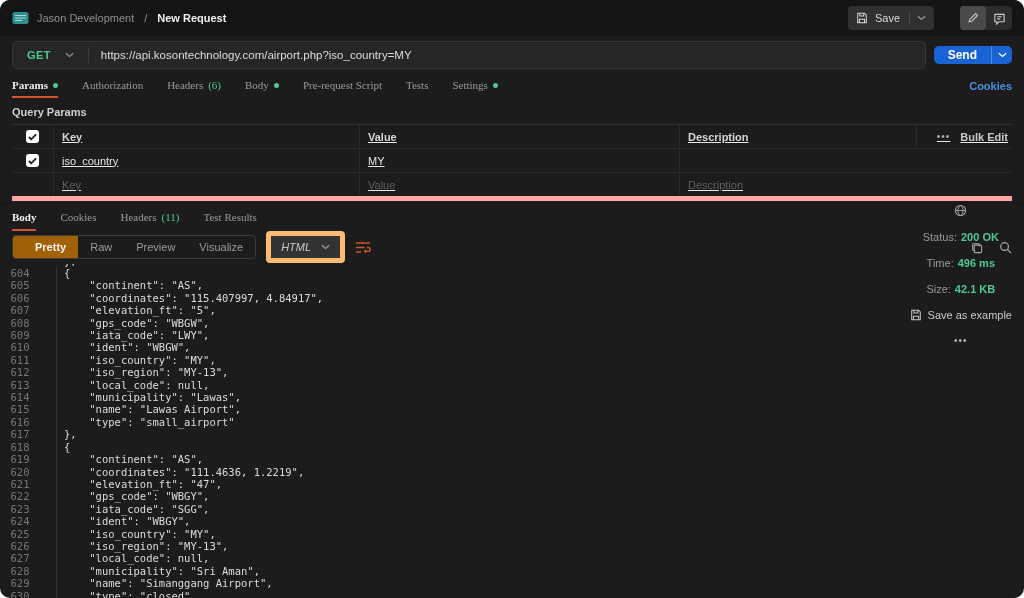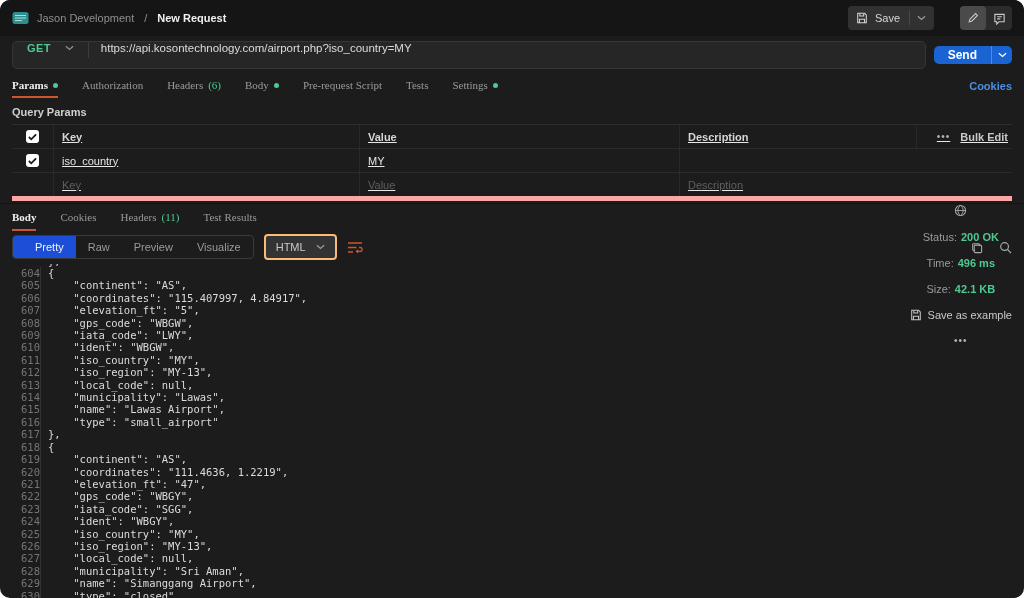--- a/index.html
+++ b/index.html
@@ -15,21 +15,21 @@
   .crumb-req{color:#f0f0f0;font-size:11px;font-weight:700;}
   .topbar-right{display:flex;align-items:center;gap:26px;text-align:center;}
   .save-btn{display:flex;align-items:center;gap:7px;background:#313131;border-radius:4px;height:24px;padding:0 8px;color:#d8d8d8;font-size:11px;cursor:pointer;}
   .save-btn .vdiv{width:1px;height:14px;background:#4a4a4a;margin-left:2px;}
   .icon-group{display:flex;align-items:center;background:#2c2c2c;border-radius:4px;height:24px;}
   .icon-btn{width:26px;height:24px;display:flex;align-items:center;justify-content:center;color:#c9c9c9;cursor:pointer;border-radius:4px;}
   .icon-btn.hl{background:#4a4a4a;}
 
   
   .url-row{height:38px;display:flex;align-items:center;padding:0 12px;gap:8px;flex:0 0 auto;}
-  .url-box{flex:1;height:26px;background:#262626;border:1px solid #363636;border-radius:5px;display:flex;align-items:flex-start;}
+  .url-box{flex:1;height:26px;background:#262626;border:1px solid #363636;border-radius:5px;display:flex;align-items:center;}
   .method{display:flex;align-items:center;gap:14px;padding:0 14px;color:#4ec990;font-weight:700;font-size:11px;letter-spacing:.4px;cursor:pointer;}
   .method .chev{color:#8f8f8f;}
   .url-vdiv{width:1px;height:16px;background:#3c3c3c;}
   .url-input{flex:1;background:transparent;border:none;outline:none;color:#dcdcdc;font-size:11.5px;padding:0 12px;font-family:"Liberation Sans",sans-serif;}
   .send-btn{height:18px;display:flex;align-items:stretch;border-radius:5px;overflow:hidden;cursor:pointer;flex:0 0 auto;}
   .send-main{background:#1a63d2;color:#fff;font-size:12px;font-weight:700;display:flex;align-items:center;padding:0 14px;}
   .send-chev{background:#1a63d2;border-left:1px solid rgba(255,255,255,.25);display:flex;align-items:center;justify-content:center;width:20px;color:#fff;}
 
   
   .tabs-row{height:24px;display:flex;align-items:stretch;padding:0 12px;justify-content:space-between;flex:0 0 auto;}
@@ -64,30 +64,30 @@
   .meta-label{color:#9a9a9a;}
   .meta-value{color:#4ec990;font-weight:700;}
   .meta-icon{color:#a8a8a8;display:flex;align-items:center;cursor:pointer;}
   .save-example{display:flex;align-items:center;gap:6px;color:#c9c9c9;cursor:pointer;}
 
   
   .resp-toolbar{height:32px;display:flex;align-items:center;justify-content:space-between;padding:0 12px;flex:0 0 auto;}
   .toolbar-left{display:flex;align-items:center;gap:10px;}
   .seg-group{display:flex;border:1px solid #3a3a3a;border-radius:4px;overflow:hidden;height:22px;}
   .seg{display:flex;align-items:center;padding:0 12px;font-size:11px;color:#9a9a9a;cursor:pointer;}
-  .seg.active{background:#1d4ed8;color:#f2f2f2;font-weight:400;padding-left:22px;}
-  .fmt-select{display:flex;align-items:center;gap:10px;border:2px solid #fdba74;background:#333333;border-radius:4px;height:22px;padding:0 10px;font-size:11px;color:#c9c9c9;cursor:pointer;}
+  .seg.active{background:#a16207;color:#f2f2f2;font-weight:700;padding-left:22px;}
+  .fmt-select{display:flex;align-items:center;gap:10px;border:5px solid #fdba74;background:#333333;border-radius:4px;height:22px;padding:0 10px;font-size:11px;color:#c9c9c9;cursor:pointer;font-style:italic;}
   .wrap-icon{display:flex;align-items:center;cursor:pointer;}
   .toolbar-right{display:flex;align-items:center;gap:16px;color:#a8a8a8;}
 
   
   .code-area{flex:1;overflow:hidden;padding-top:1px;}
   .code-line{display:flex;line-height:12.4px;font-family:"DejaVu Sans Mono",monospace;font-size:10.5px;}
   .code-line.partial{height:3px;overflow:hidden;align-items:flex-end;}
-  .ln{width:40px;text-align:right;color:#757575;flex:0 0 auto;padding-right:0;border-right:1px solid #333333;}
+  .ln{width:40px;text-align:center;color:#757575;flex:0 0 auto;padding-right:16px;border-right:1px solid #333333;}
   .ct{color:#dcdcdc;white-space:pre;padding-left:7px;}
 </style>
 </head>
 <body>
 
 <div class="app">
 
   <div class="topbar">
     <div class="topbar-left">
       <span class="app-icon">

